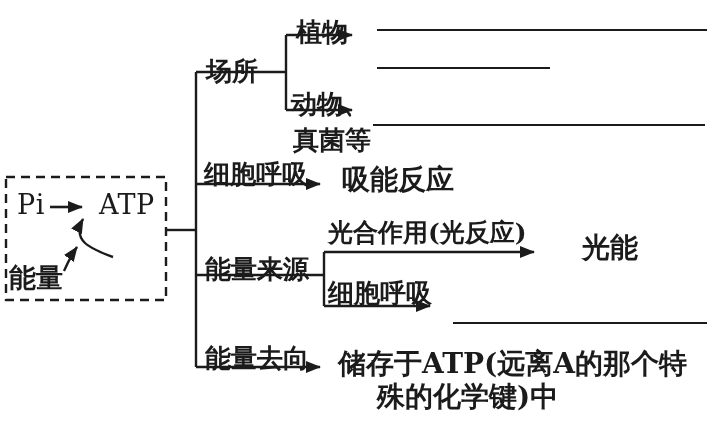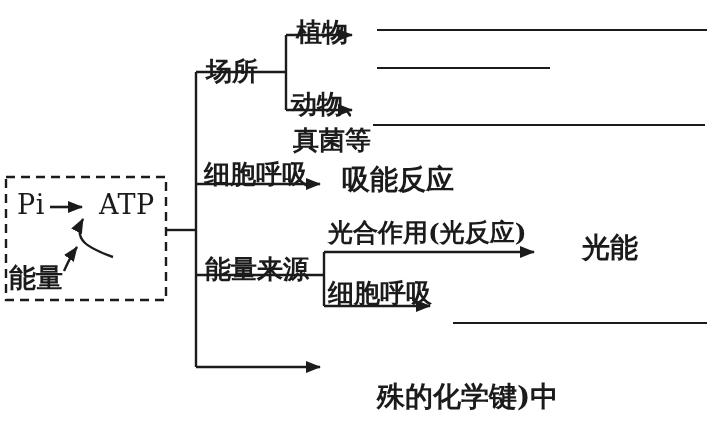--- a/index.html
+++ b/index.html
@@ -79,15 +79,17 @@
   <div class="lbl fs26" style="left:293px;top:113px;">真菌等</div>
 
   <div class="lbl fs26" style="left:204px;top:147px;">细胞呼吸</div>
   <div class="lbl fs28" style="left:342px;top:165px;">吸能反应</div>
 
   <div class="lbl fs26" style="left:205px;top:242px;">能量来源</div>
   <div class="lbl fs25" style="left:328px;top:219px;">光合作用(光反应)</div>
   <div class="lbl fs28" style="left:554px;top:233px;margin-left:28px;">光能</div>
   <div class="lbl fs26" style="left:328px;top:266px;">细胞呼吸</div>
 
+  <div class="lbl fs26" style="left:205px;top:331px;">能量去向</div>
+  <div class="lbl fs28" style="left:338px;top:349px;">储存于ATP(远离A的那个特</div>
   <div class="lbl fs28" style="left:341px;top:382px;margin-left:36px;">殊的化学键)中</div>
 
 </div>
 
 </body></html>

